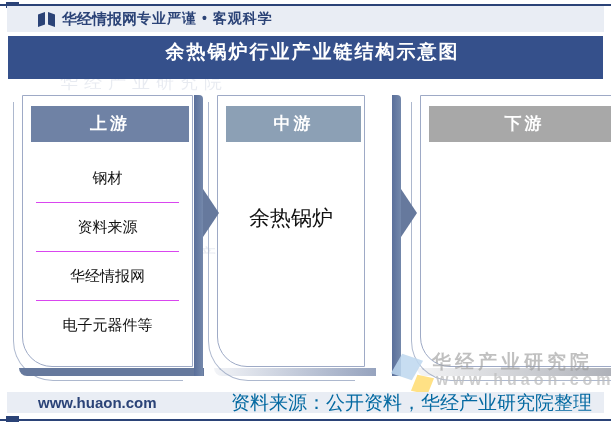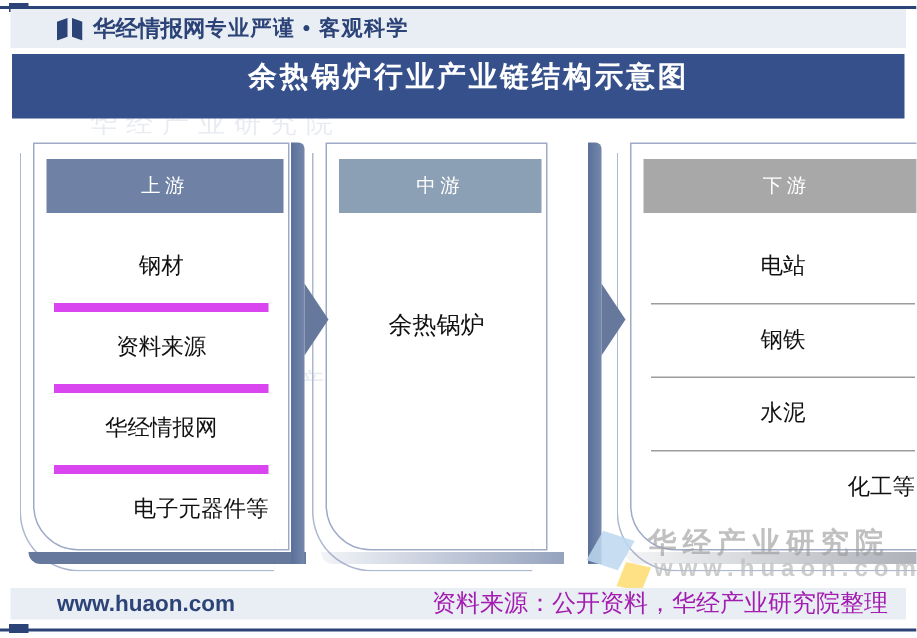--- a/index.html
+++ b/index.html
@@ -48,30 +48,30 @@
   .card::after{ 
     content:'';position:absolute;left:-4px;right:-12px;bottom:-10px;height:8px;
     border-bottom-left-radius:18px;pointer-events:none;
   }
   .card.c1::after{background:#66799D;}
   .card.c2::after{background:linear-gradient(90deg,rgba(150,163,190,.12),#96A3BE);}
   .card.c3::after{background:linear-gradient(90deg,rgba(168,171,180,.12),#A9ACB4);right:-3px;}
 
   .band{
     position:absolute;top:10px;left:8px;right:3px;height:36px;line-height:36px;
-    color:#ffffff;text-align:center;font-size:13px;font-weight:normal;letter-spacing:3px;
+    color:#ffffff;text-align:center;font-size:17px;font-weight:bold;letter-spacing:3px;
   }
   .items{position:absolute;top:58px;left:13px;right:13px;}
   .item{height:48px;line-height:48px;text-align:center;font-size:15px;color:#111111;}
-  .c1 .item{border-bottom:6px solid #d946ef;}
+  .c1 .item{border-bottom:1px solid #d946ef;}
   .c3 .item{border-bottom:1px solid #9C9C9C;}
-  .c1 .item:last-child,.c3 .item:last-child{border-bottom:none;text-align:right;}
+  .c1 .item:last-child,.c3 .item:last-child{border-bottom:none;}
   .mid-item{
     position:absolute;top:108px;left:0;right:0;height:28px;line-height:28px;
-    text-align:center;font-size:16px;color:#111111;
+    text-align:center;font-size:21px;color:#111111;
   }
 
   
   .ribbon{position:absolute;top:95px;height:281px;z-index:2;}
   .ribbon .strip{
     position:absolute;left:0;top:0;width:9px;height:100%;
     background:linear-gradient(90deg,#5A6F9A,#7488AB);
     border-top-right-radius:4px;
   }
   .ribbon .tri{
@@ -91,21 +91,21 @@
   .diamond.yellow{left:414px;top:376px;width:17px;height:17px;background:#FFD966;
     transform:rotate(12deg) skewX(-10deg);opacity:.8;}
 
   
   .footer{
     position:absolute;top:392px;left:7px;right:7px;height:21px;
     background:#E9EDF4;display:flex;align-items:center;
     justify-content:space-between;padding:0 12px 0 31px;box-sizing:border-box;z-index:5;
   }
   .footer .site{color:#2B4377;font-size:15px;font-weight:600;}
-  .footer .source{color:#a21caf;font-size:16px;}
+  .footer .source{color:#0369a1;font-size:19px;}
 </style>
 </head>
 <body>
 
 <div class="rule" style="top:4px;"></div>
 <div class="rule-dash" style="top:2px;"></div>
 
 <div class="topbar">
   <div class="brand">
     <span>
@@ -146,26 +146,20 @@
   <div class="mid-item">余热锅炉</div>
 </div>
 
 <div class="ribbon" style="left:392px;">
   <div class="strip"></div>
   <div class="tri" style="border-left-color: rgb(102, 121, 157);"></div>
 </div>
 
 <div class="card c3" style="left:420px;width:204px;">
   <div class="band" style="background: rgb(168, 168, 168);">下游</div>
-  <div class="items">
-    <div class="item">电站</div>
-    <div class="item">钢铁</div>
-    <div class="item">水泥</div>
-    <div class="item">化工等</div>
-  </div>
 </div>
 
 <div class="diamond blue"></div>
 <div class="diamond yellow"></div>
 <div class="wm-line1">华经产业研究院</div>
 <div class="wm-line2">www.huaon.com</div>
 
 <div class="footer">
   <span class="site">www.huaon.com</span>
   <span class="source">资料来源：公开资料，华经产业研究院整理</span>

